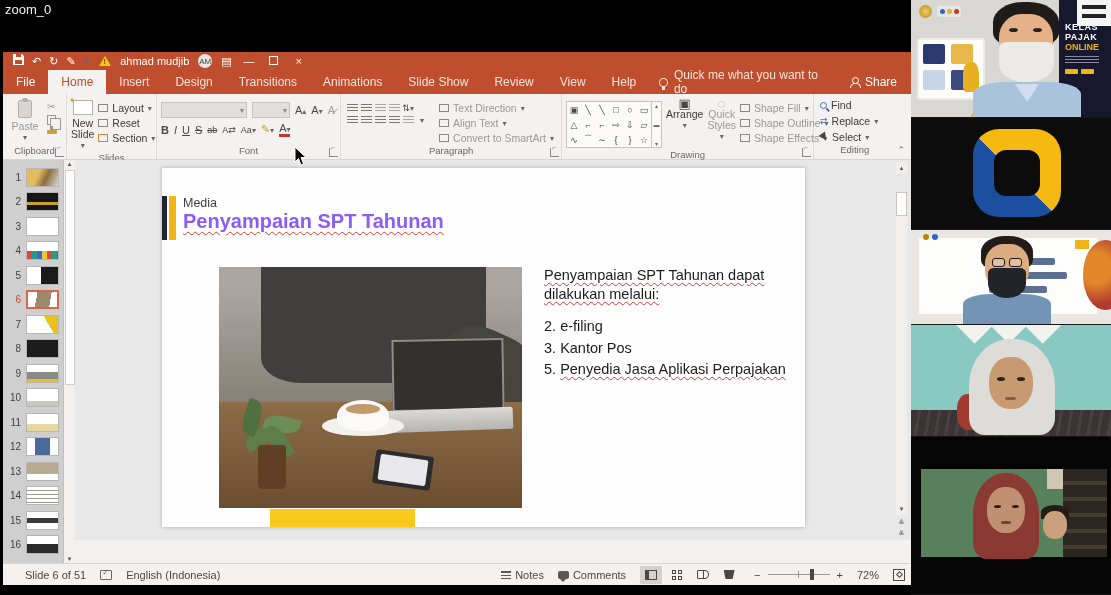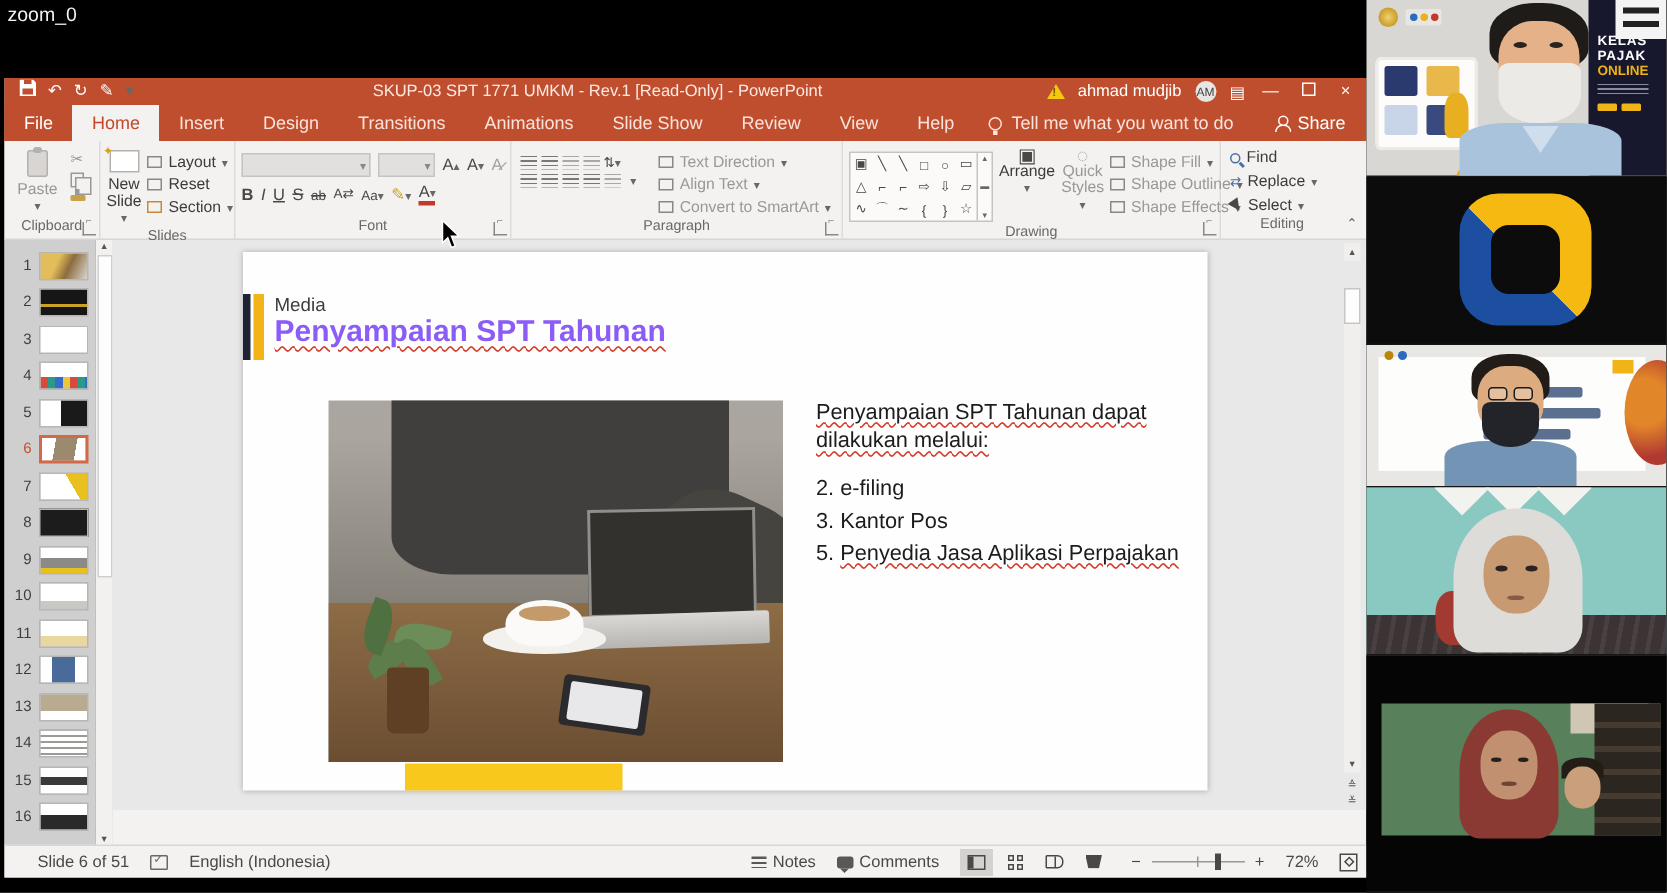--- a/index.html
+++ b/index.html
@@ -315,21 +315,20 @@
               <path fill="#fff" d="M0 0h9l2 2v9H0z"></path>
               <rect x="2" y="6" width="7" height="4" fill="#bf4e2e"></rect>
               <rect x="3" y="0" width="5" height="3" fill="#bf4e2e"></rect>
             </svg>
         </span>
         <span>↶</span>
         <span>↻</span>
         <span>✎</span>
         <span class="caret">▾</span>
       </div>
-      <div class="tb-title">SKUP-03 SPT 1771 UMKM - Rev.1 [Read-Only]  -  PowerPoint</div>
       <div class="tb-right">
         <span class="warn-tri"></span>
         <span>ahmad mudjib</span>
         <span class="avatar">AM</span>
         <span class="ribbonopt-ic">▤</span>
         <span class="winbtn">—</span>
         <span class="winbtn"><span class="restore-ic"></span></span>
         <span class="winbtn">×</span>
       </div>
     </div>
@@ -340,21 +339,21 @@
       <div class="tab">Insert</div>
       <div class="tab">Design</div>
       <div class="tab">Transitions</div>
       <div class="tab">Animations</div>
       <div class="tab">Slide Show</div>
       <div class="tab">Review</div>
       <div class="tab">View</div>
       <div class="tab">Help</div>
       <div class="tellme">
         <span class="bulb"></span>
-        <span>Tell me what you want to do</span>
+        <span>Quick me what you want to do</span>
       </div>
       <div class="tab-spacer"></div>
       <div class="share">
         <span class="person-ic"></span>
         <span>Share</span>
       </div>
     </div>
 
     <div class="ribbon">
 

